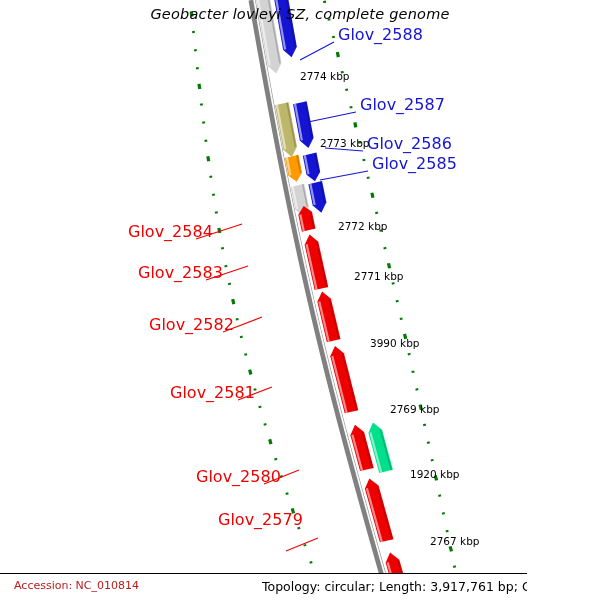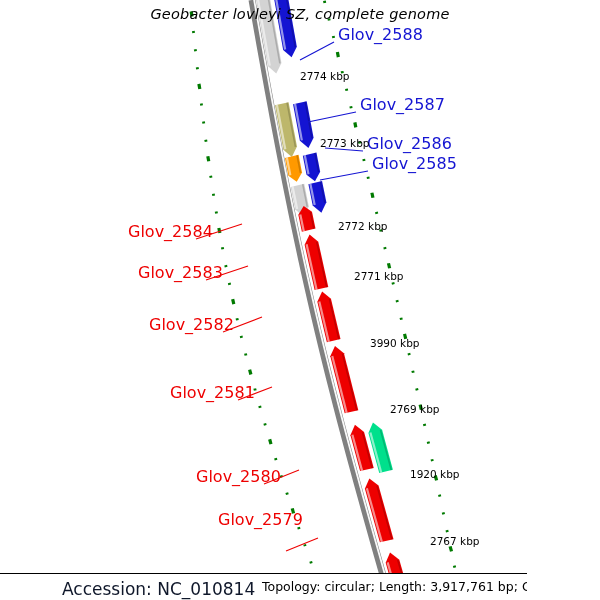--- a/index.html
+++ b/index.html
@@ -40,24 +40,23 @@
     bottom: 0;
     width: 600px;
     height: 26px;
     background: #ffffff;
     border-top: 1px solid #000000;
   }
   .status-left {
     position: absolute;
     left: 14px;
     top: 5px;
-    font-size: 17px;
-    color: #0f172a;
-    white-space: nowrap;
-    margin-left: 48px;
+    font-size: 11px;
+    color: #b91c1c;
+    white-space: nowrap;
   }
   .status-right {
     position: absolute;
     left: 262px;
     top: 5px;
     font-size: 12.5px;
     color: #000000;
     white-space: nowrap;
   }
   .feat-label {

